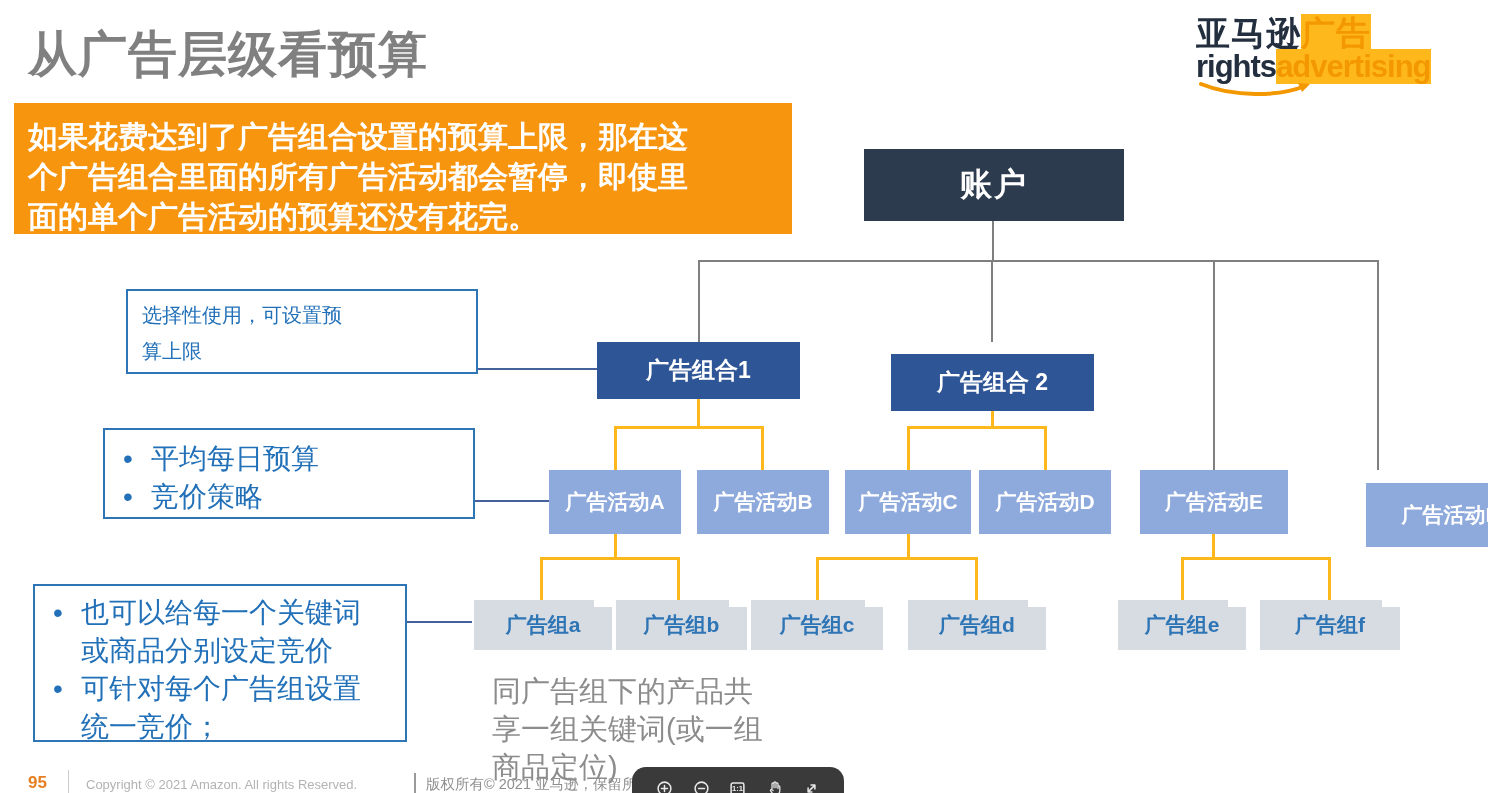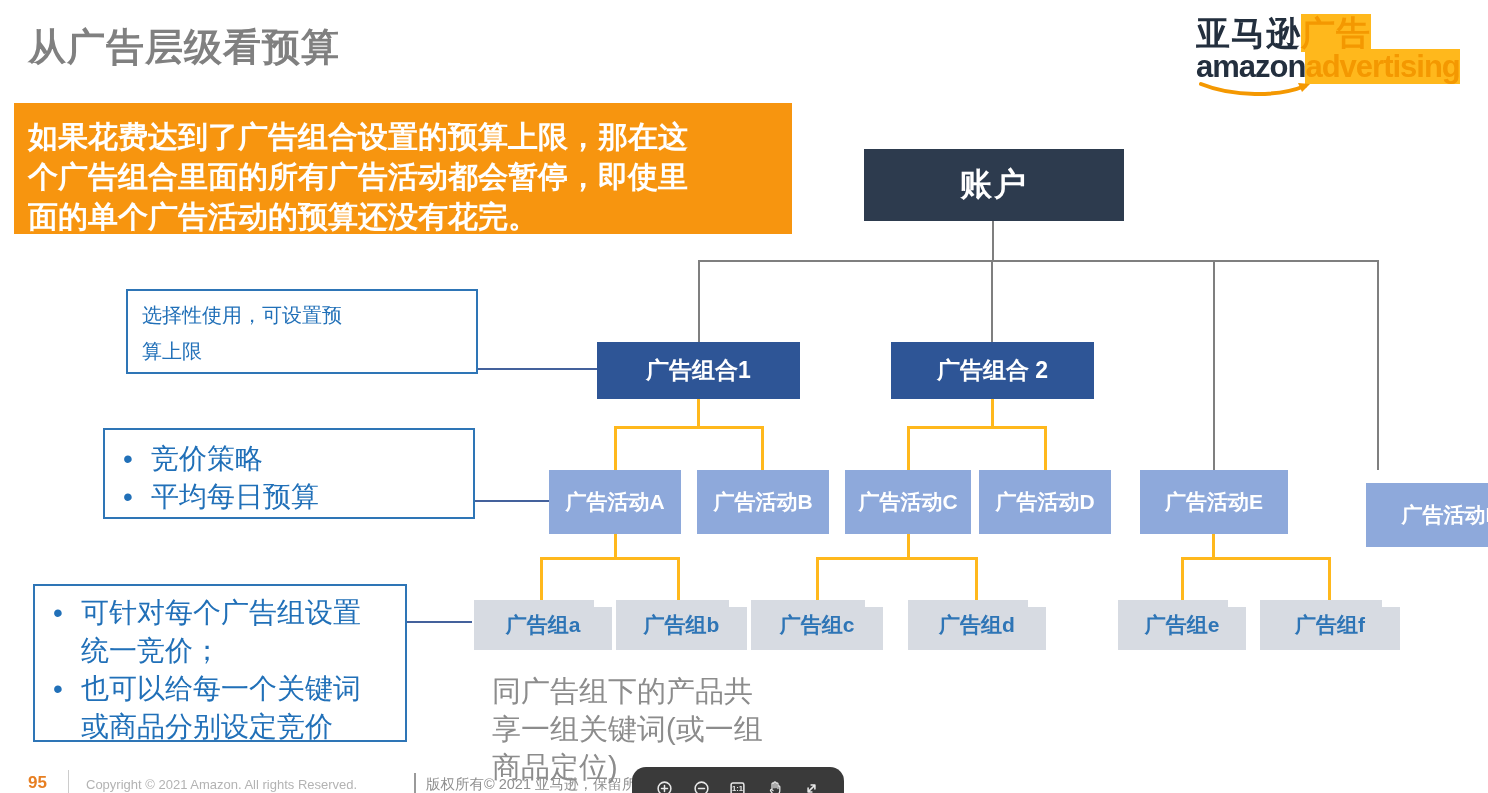--- a/index.html
+++ b/index.html
@@ -1,40 +1,40 @@
 <!DOCTYPE html>
 <html style="--banner-orange: #F7950F; --account-navy: #2D3B4E; --portfolio-blue: #2E5596; --campaign-blue: #8EA9DB; --adgroup-gray: #D7DBE2; --adgroup-text: #2E75B6; --connector-orange: #FFB81C; --connector-gray: #7F7F7F; --callout-border: #2E75B6; --callout-text: #2170B8; --callout-line: #44619C; --title-gray: #808080; --note-gray: #8C8C8C; --logo-dark: #232F3E; --logo-orange: #F49801; --toolbar-bg: #3A3A3A; --toolbar-icon: #E8E8E8;"><head>
 <meta charset="utf-8">
 <style>
   html,body{margin:0;padding:0;background:#fff;}
   body{width:1488px;height:793px;overflow:hidden;position:relative;
        font-family:"Liberation Sans","DejaVu Sans",sans-serif;}
   .abs{position:absolute;}
 
   
-  .title{left:28px;top:22px;font-size:38px;font-weight:bold;color:var(--title-gray);letter-spacing:1px;}
+  .title{left:28px;top:22px;font-size:49px;font-weight:bold;color:var(--title-gray);letter-spacing:1px;}
   .logo{left:1196px;top:16px;line-height:1;}
   .logo-cn{font-size:34px;font-weight:bold;letter-spacing:1px;}
   .logo-cn .dark{color:var(--logo-dark);}
   .logo-cn .orange{color:var(--logo-orange);}
   .logo-en{font-size:31px;font-weight:bold;margin-top:1px;position:relative;letter-spacing:-1px;}
   .logo-en .dark{color:var(--logo-dark);}
   .logo-en .orange{color:var(--logo-orange);font-weight:600;}
   .smile{position:absolute;left:2px;top:30px;}
 
   
   .banner{left:14px;top:103px;width:750px;height:103px;background:var(--banner-orange);
           color:#fff;font-size:30px;font-weight:bold;line-height:40px;
           padding:14px 14px 14px 14px;white-space:pre-line;}
 
   
   .node{display:flex;align-items:center;justify-content:center;color:#fff;font-weight:bold;text-align:center;}
   .account{left:864px;top:149px;width:260px;height:72px;background:var(--account-navy);font-size:32px;letter-spacing:2px;text-align:right;}
   .portfolio{background:var(--portfolio-blue);width:203px;height:57px;top:342px;font-size:23px;}
-  .p1{left:597px;} .p2{left:891px;}
+  .p1{left:597px;} .p2{left:891px;margin-top:12px;}
   .campaign{background:var(--campaign-blue);top:470px;height:64px;font-size:21px;}
   .cA{left:549px;width:132px;} .cB{left:697px;width:132px;} .cC{left:845px;width:126px;}
   .cD{left:979px;width:132px;} .cE{left:1140px;width:148px;} .cF{left:1366px;width:168px;margin-top:13px;}
   .adgroup{background:var(--adgroup-gray);color:var(--adgroup-text);top:600px;height:50px;font-size:21px;}
   .adgroup::after{content:"";position:absolute;top:0;right:0;width:18px;height:7px;background:#fff;}
   .ga{left:474px;width:138px;} .gb{left:616px;width:131px;} .gc{left:751px;width:132px;}
   .gd{left:908px;width:138px;} .ge{left:1118px;width:128px;} .gf{left:1260px;width:140px;}
 
   
   .ln{position:absolute;}
@@ -104,21 +104,21 @@
 </head>
 <body>
 
 <div class="abs title">从广告层级看预算</div>
 
 <div class="abs logo">
   <div class="logo-cn">
     <span class="dark">亚马逊</span><span class="orange">广告</span>
   </div>
   <div class="logo-en">
-    <span class="dark">amazon</span><span class="orange">advertising</span>
+    <span class="dark">rights</span><span class="orange">advertising</span>
     <svg class="smile" width="120" height="18" viewBox="0 0 120 18">
       <path d="M3 3 C 35 16, 80 16, 107 5" stroke="#F49801" stroke-width="4" fill="none" stroke-linecap="round"></path>
       <path d="M100 2 L112 3 L104 11 Z" fill="#F49801"></path>
     </svg>
   </div>
 </div>
 
 <div class="abs banner">如果花费达到了广告组合设置的预算上限，那在这
 个广告组合里面的所有广告活动都会暂停，即使里
 面的单个广告活动的预算还没有花完。</div>
@@ -171,37 +171,37 @@
 <div class="abs node adgroup gd">广告组d</div>
 <div class="abs node adgroup ge">广告组e</div>
 <div class="abs node adgroup gf">广告组f</div>
 
 <div class="abs callout co1">选择性使用，可设置预
 算上限</div>
 
 <div class="abs callout co2">
   <ul class="bullets">
     <li>
+        <span>平均每日预算</span>
+      </li>
+    <li>
         <span>竞价策略</span>
-      </li>
-    <li>
-        <span>平均每日预算</span>
       </li>
   </ul>
 </div>
 
 <div class="abs callout co3">
   <ul class="bullets">
     <li>
+        <span>也可以给每一个关键词
+或商品分别设定竞价</span>
+      </li>
+    <li>
         <span>可针对每个广告组设置
 统一竞价；</span>
-      </li>
-    <li>
-        <span>也可以给每一个关键词
-或商品分别设定竞价</span>
       </li>
   </ul>
 </div>
 
 <div class="abs shared-note">同广告组下的产品共
 享一组关键词(或一组
 商品定位)</div>
 
 <div class="abs pagenum">95</div>
 <div class="abs fdiv1"></div>

